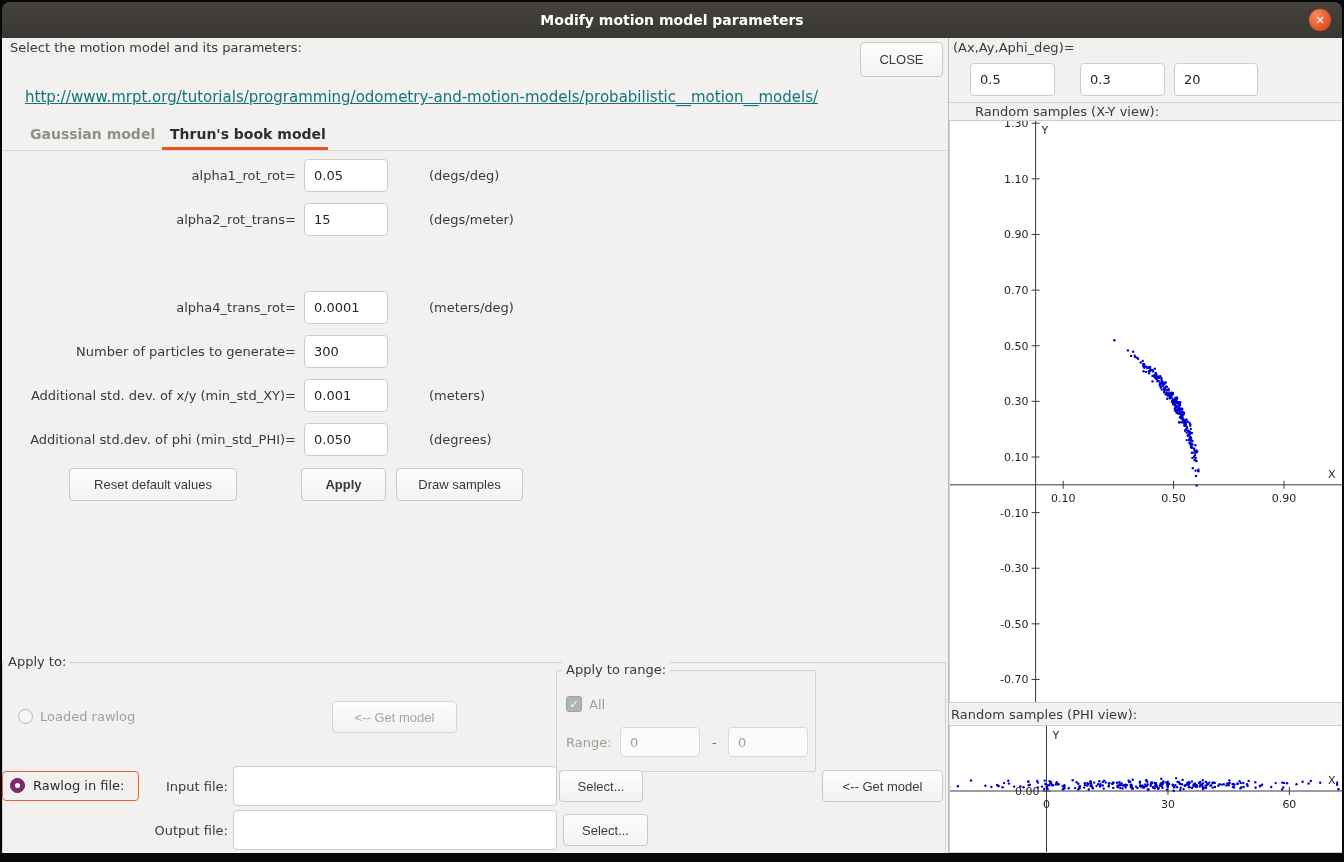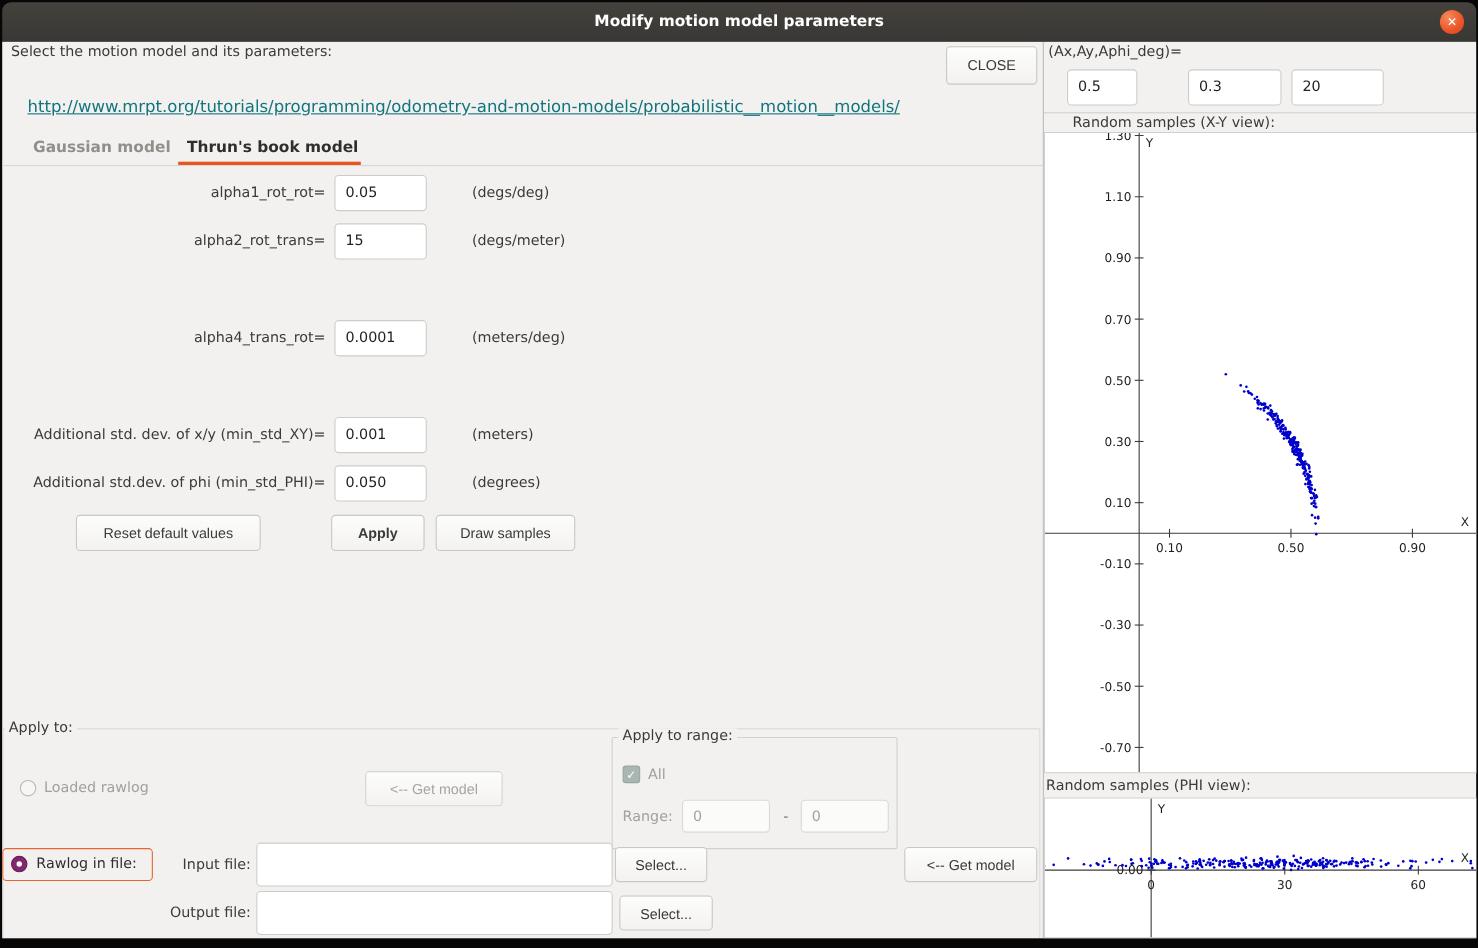--- a/index.html
+++ b/index.html
@@ -74,20 +74,25 @@
   <div class="form-row" style="top:165px;">
     <span class="f-label">alpha2_rot_trans=</span>
     <input class="f-input" value="15" style="">
     <span class="f-unit">(degs/meter)</span>
   </div>
   <div class="form-row" style="top:253px;">
     <span class="f-label">alpha4_trans_rot=</span>
     <input class="f-input" value="0.0001" style="">
     <span class="f-unit">(meters/deg)</span>
   </div>
+  <div class="form-row" style="top:297px;">
+    <span class="f-label">Number of particles to generate=</span>
+    <input class="f-input" value="300" style="">
+    <span class="f-unit"></span>
+  </div>
   <div class="form-row" style="top:341px;">
     <span class="f-label">Additional std. dev. of x/y (min_std_XY)=</span>
     <input class="f-input" value="0.001" style="">
     <span class="f-unit">(meters)</span>
   </div>
   <div class="form-row" style="top:385px;">
     <span class="f-label">Additional std.dev. of phi (min_std_PHI)=</span>
     <input class="f-input" value="0.050" style="">
     <span class="f-unit">(degrees)</span>
   </div>
@@ -124,21 +129,21 @@
   <button class="btn" style="left:820px;top:732px;width:121px;height:32px;">&lt;-- Get model</button>
 
   <span class="lbl" style="left:130px;top:785px;width:96px;text-align:right;">Output file:</span>
   <input class="inp" style="left: 231px; top: 772px; width: 324px; height: 40px;" value="">
   <button class="btn" style="left:561px;top:776px;width:85px;height:32px;">Select...</button>
 
   <div class="abs" style="left:946px;top:0;width:1px;height:815px;background:#bcbbb7;"></div>
 
   <div class="abs" style="left:947px;top:0;width:393px;height:64px;border-bottom:1px solid #d2d1ce;"></div>
   <span class="lbl" style="left:951px;top:2px;">(Ax,Ay,Aphi_deg)=</span>
-  <input class="inp" style="left: 968px; top: 25px; width: 64px; height: 33px;" value="0.5">
+  <input class="inp" style="left: 968px; top: 25px; width: 85px; height: 33px;" value="0.5">
   <input class="inp" style="left: 1078px; top: 25px; width: 85px; height: 33px;" value="0.3">
   <input class="inp" style="left: 1172px; top: 25px; width: 84px; height: 33px;" value="20">
 
   <span class="lbl" style="left:949px;top:66px;margin-left:24px;">Random samples (X-Y view):</span>
   <svg id="xy-plot" class="plot" style="left:947px;top:82px;" width="392" height="581">
       <rect x="0" y="0" width="392" height="581" fill="#ffffff"></rect>
       <line x1="85.6" y1="0" x2="85.6" y2="581" stroke="#3c3c3c" stroke-width="1"></line>
       <line x1="0" y1="363.8" x2="392" y2="363.8" stroke="#3c3c3c" stroke-width="1"></line>
       <line x1="113.18309859154928" y1="359.7855433221637" x2="113.18309859154928" y2="367.7855433221637" stroke="#3c3c3c"></line>
       <text x="113.18309859154928" y="380.7855433221637" text-anchor="middle" font-size="11" fill="#1f1f1f" font-family="DejaVu Sans, sans-serif">0.10</text>

